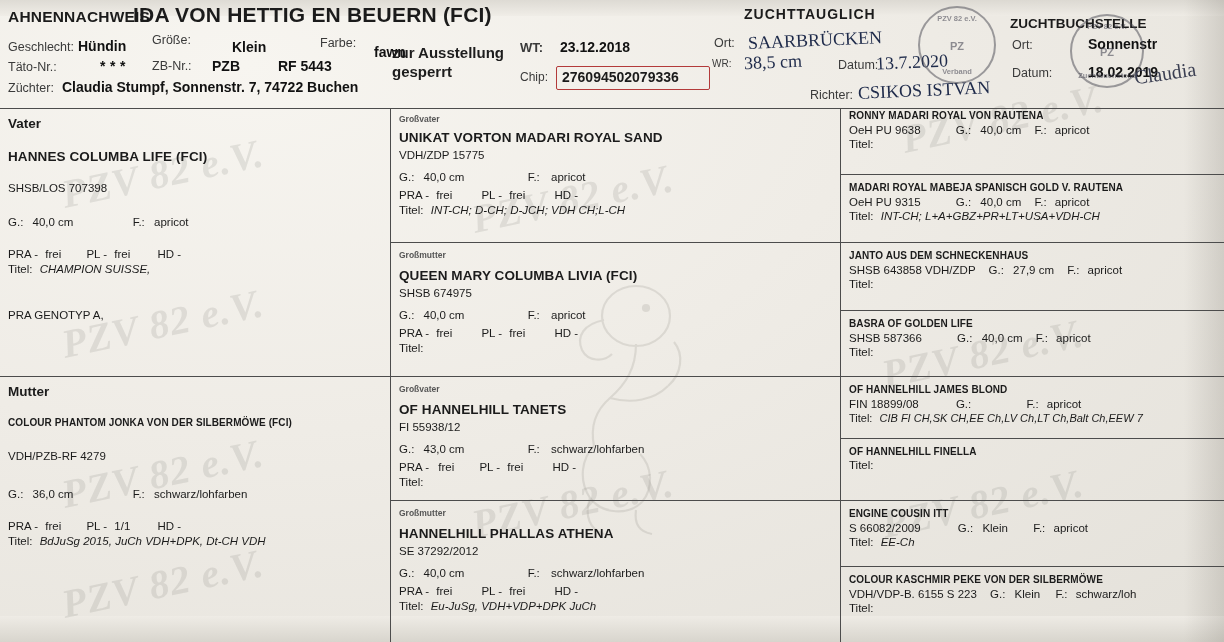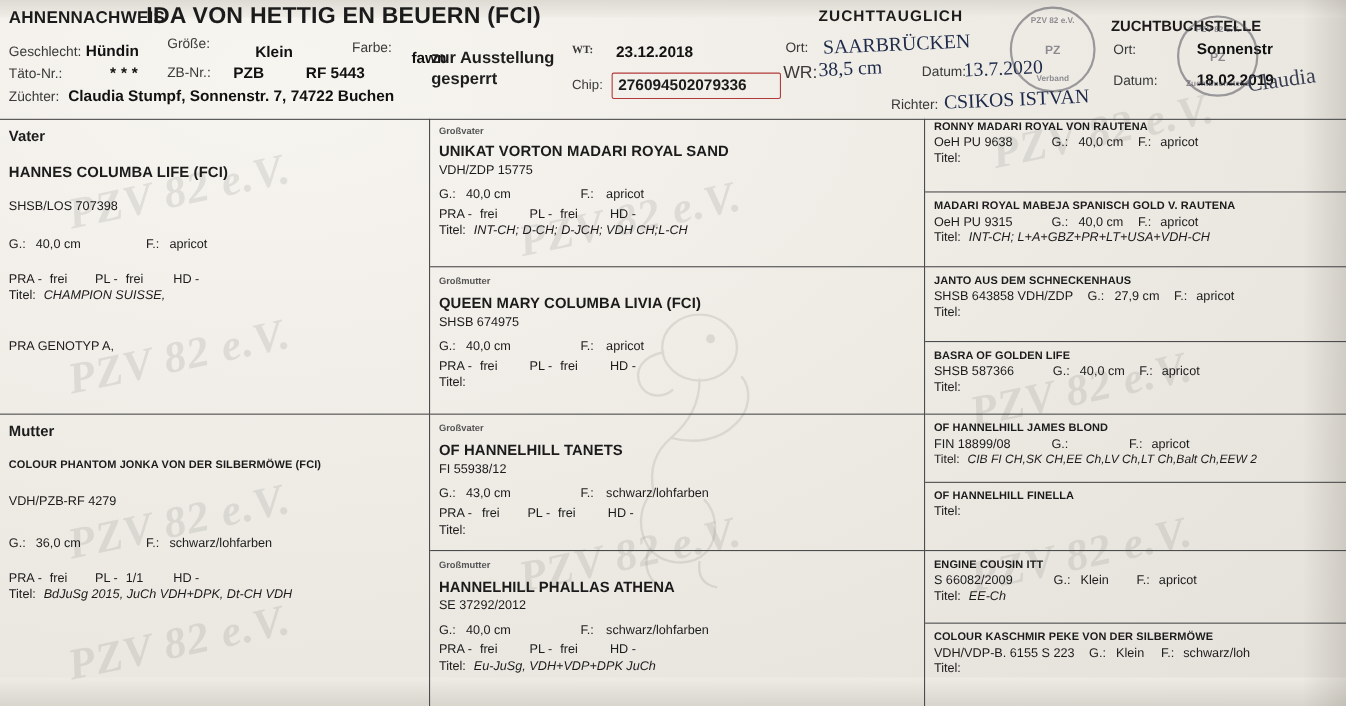--- a/index.html
+++ b/index.html
@@ -154,32 +154,32 @@
 
     <div class="lbl" style="left:152px; top:59px;">ZB-Nr.:</div>
     <div class="val" style="left:212px; top:58px;">PZB</div>
     <div class="val" style="left:278px; top:58px;">RF 5443</div>
 
     <div class="lbl" style="left:8px; top:81px;">Züchter:</div>
     <div class="val" style="left:62px; top:79px;">Claudia Stumpf, Sonnenstr. 7, 74722 Buchen</div>
 
     <div class="stamp-sperrt">zur Ausstellung gesperrt</div>
 
-    <div class="lbl" style="left:520px; top:40px; font-weight:bold; font-size:10px;font-family:Liberation Serif, serif;">WT:</div>
+    <div class="lbl" style="left:520px; top:40px; font-weight:bold; font-size:13px;">WT:</div>
     <div class="val" style="left:560px; top:39px;">23.12.2018</div>
 
     <div class="lbl" style="left:520px; top:70px; font-size:12px;">Chip:</div>
     <div class="chipbox"></div>
     <div class="chipval">276094502079336</div>
 
     <div class="zucht-title">ZUCHTTAUGLICH</div>
     <div class="lbl" style="left:714px; top:36px; font-size:12.5px;">Ort:</div>
     <div class="hand big" style="left:748px; top:30px;">SAARBRÜCKEN</div>
 
-    <div class="lbl" style="left:712px; top:58px; font-size:16px;">WR:</div>
+    <div class="lbl" style="left:712px; top:58px; font-size:10px;">WR:</div>
     <div class="hand big" style="left:744px; top:52px;">38,5 cm</div>
 
     <div class="lbl" style="left:838px; top:58px; font-size:12.5px;">Datum:</div>
     <div class="hand big" style="left:876px; top:52px;">13.7.2020</div>
 
     <div class="lbl" style="left:810px; top:88px; font-size:12.5px;">Richter:</div>
     <div class="hand big" style="left:858px; top:80px;">CSIKOS ISTVAN</div>
 
     <div class="zbst-title">ZUCHTBUCHSTELLE</div>
     <div class="lbl" style="left:1012px; top:38px; font-size:12.5px;">Ort:</div>
@@ -457,21 +457,21 @@
         <div class="name sm">OF HANNELHILL JAMES BLOND</div>
         <div class="meas" style="margin-top:3px;">
           <span>FIN 18899/08</span>
           <span style="margin-left:34px">G.:</span>
           <span style="margin-left:6px"></span>
           <span style="margin-left:46px">F.:</span>
           <span style="margin-left:5px">apricot</span>
         </div>
         <div class="titlerow" style="margin-top:2px; font-size:11px;">
           <span style="font-style:normal">Titel:</span>
-          <span style="margin-left:4px">CIB FI CH,SK CH,EE Ch,LV Ch,LT Ch,Balt Ch,EEW 2</span>
+          <span style="margin-left:4px">CIB FI CH,SK CH,EE Ch,LV Ch,LT Ch,Balt Ch,EEW 7</span>
         </div>
       </div>
 
       <div class="cell" style="top:334px;">
         <div class="name sm">OF HANNELHILL FINELLA</div>
         <div class="titlerow" style="margin-top:2px;">
           <span style="font-style:normal">Titel:</span>
           <span style="margin-left:4px"></span>
         </div>
       </div>

